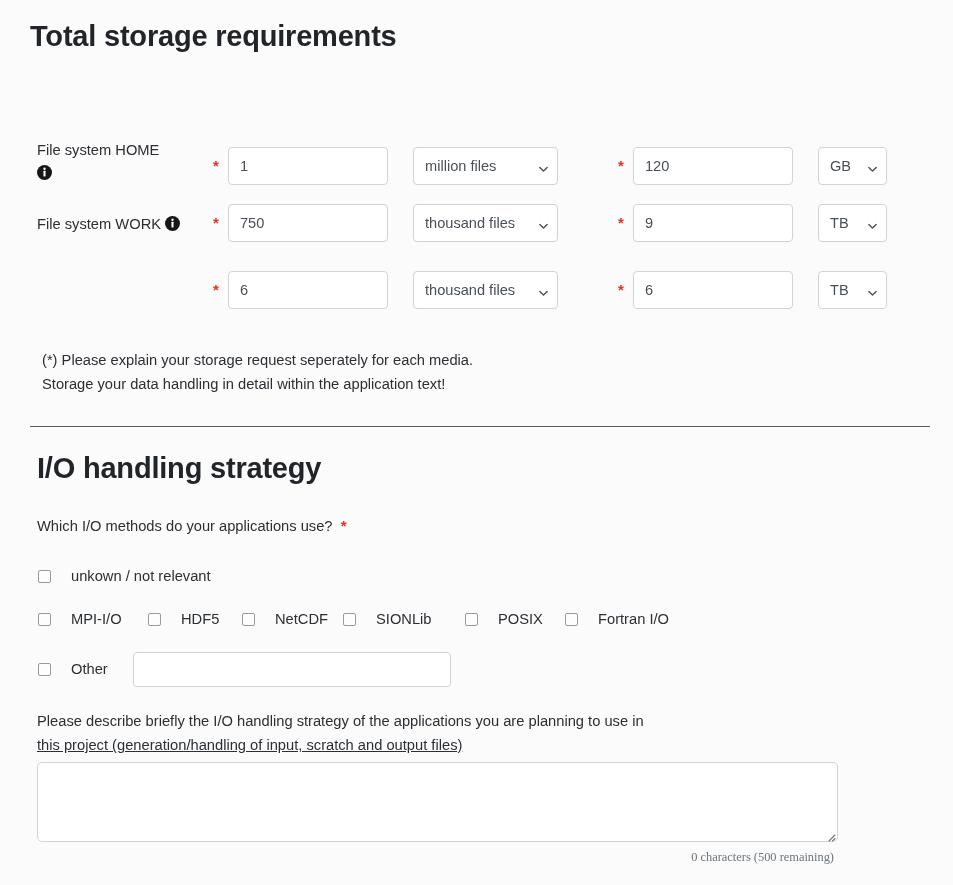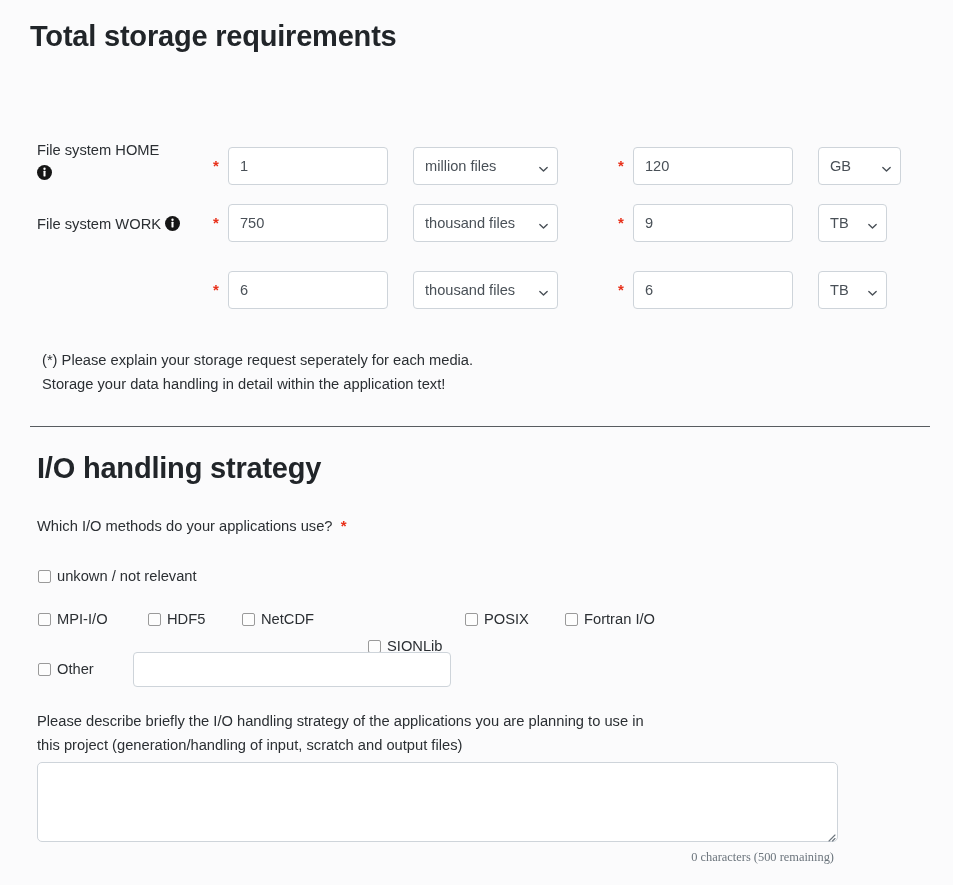--- a/index.html
+++ b/index.html
@@ -105,21 +105,21 @@
     border-radius: 2px;
     background: #fdfdfd;
     display: inline-block;
     vertical-align: -1px;
     margin: 0;
     flex: 0 0 auto;
   }
   .cb-item {
     display: inline-flex;
     align-items: center;
-    gap: 6px;
+    gap: 20px;
     font-size: 14.7px;
     color: #2b2f33;
     white-space: nowrap;
   }
 
   
   .abs { position: absolute; }
 
   .divider {
     position: absolute;
@@ -206,21 +206,21 @@
           <path d="M2 4.3 L6 8.2 L10 4.3" stroke="#495057" stroke-width="1.5" fill="none" stroke-linecap="round" stroke-linejoin="round"></path>
         </svg>
     </span>
   </div>
 
   <span class="req-star abs" style="left:618px; top:158px;">*</span>
 
   <input class="txt-input abs" style="left: 633px; top: 147px; width: 160px;" type="text" value="120">
 
   <div class="sel-wrap abs" style="left:818px; top:147px;">
-    <div class="sel-input" style="width:83px;">
+    <div class="sel-input" style="width:69px;">
       <span>GB</span>
     </div>
     <span class="chev">
       <svg viewBox="0 0 12 12" width="11" height="11">
           <path d="M2 4.3 L6 8.2 L10 4.3" stroke="#495057" stroke-width="1.5" fill="none" stroke-linecap="round" stroke-linejoin="round"></path>
         </svg>
     </span>
   </div>
 
   <div class="row-label abs" style="left:37px; top:213px; width:175px;">
@@ -320,21 +320,21 @@
   <label class="cb-item abs" style="left:148px; top:611px;">
     <span class="cb"></span>
     <span>HDF5</span>
   </label>
 
   <label class="cb-item abs" style="left:242px; top:611px;">
     <span class="cb"></span>
     <span>NetCDF</span>
   </label>
 
-  <label class="cb-item abs" style="left:368px; top:611px;margin-top:27px;">
+  <label class="cb-item abs" style="left:343px; top:611px;">
     <span class="cb"></span>
     <span>SIONLib</span>
   </label>
 
   <label class="cb-item abs" style="left:465px; top:611px;">
     <span class="cb"></span>
     <span>POSIX</span>
   </label>
 
   <label class="cb-item abs" style="left:565px; top:611px;justify-content:center;">
@@ -343,21 +343,21 @@
   </label>
 
   <label class="cb-item abs" style="left:38px; top:661px;">
     <span class="cb"></span>
     <span>Other</span>
   </label>
 
   <input class="txt-input abs" style="left: 133px; top: 652px; width: 318px; height: 35px;" type="text" value="">
 
   <div class="q-text abs" style="left:37px; top:711px;">Please describe briefly the I/O handling strategy of the applications you are planning to use in</div>
-  <div class="q-text abs" style="left:37px; top:735px;">this project (generation/handling of input, scratch and output files)</div>
+  <div class="q-text abs" style="left:37px; top:735px;text-decoration:underline;">this project (generation/handling of input, scratch and output files)</div>
 
   <textarea class="ta" placeholder="" style=""></textarea>
 
   <span class="ta-grip">
     <svg viewBox="0 0 12 12" width="12" height="12">
       <path d="M11 5 L5 11 M11 8.5 L8.5 11" stroke="#6c757d" stroke-width="1.1" fill="none" stroke-linecap="round"></path>
     </svg>
   </span>
 
   <div class="char-count">0 characters (500 remaining)</div>

